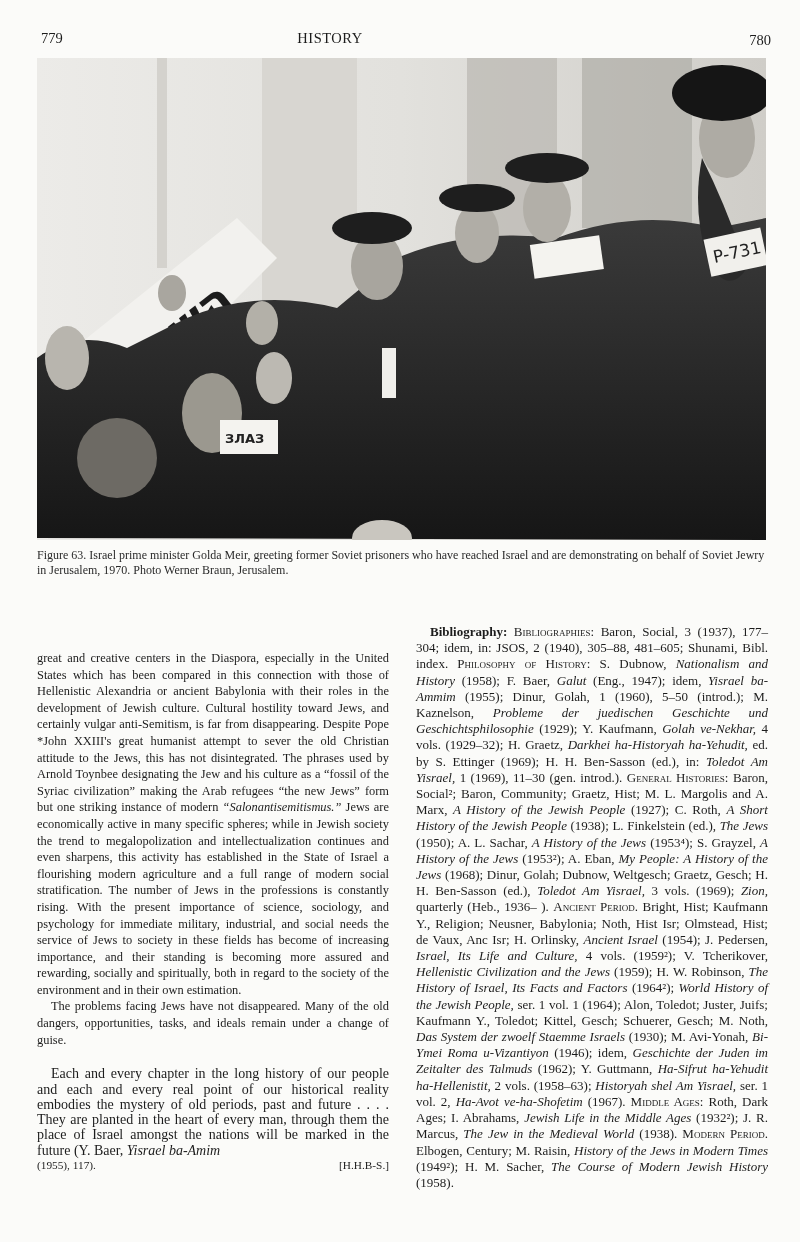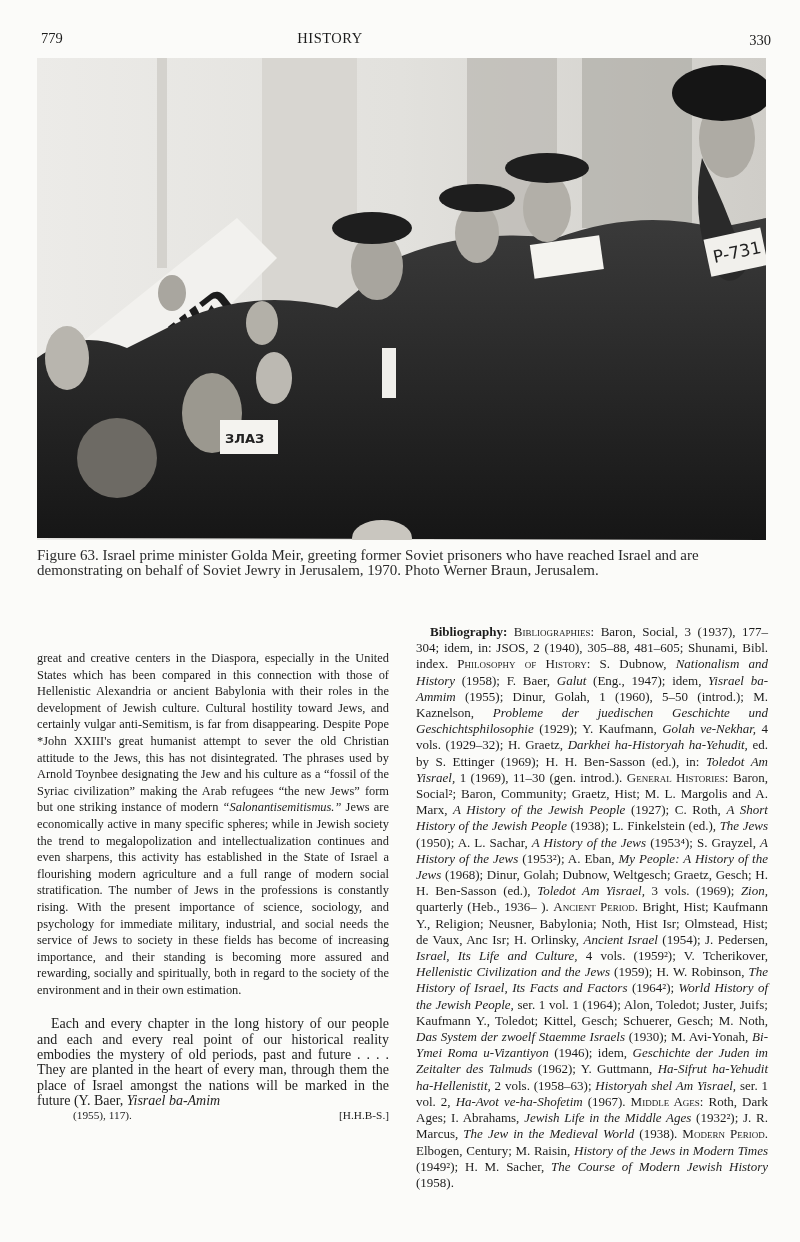--- a/index.html
+++ b/index.html
@@ -8,41 +8,41 @@
       font-family:"Liberation Serif", "DejaVu Serif", serif; color:#1c1c1c;
     }
     .running-head { position:absolute; top:30px; left:4px; width:800px; height:20px; font-size:14.5px; }
     .running-head .pl { position:absolute; left:37px; top:0; }
     .running-head .title { position:absolute; left:0; width:652px; text-align:center; top:0; letter-spacing:0.5px; }
     .running-head .pr { position:absolute; right:33px; top:2px; }
 
     .photo { position:absolute; left:37px; top:58px; width:729px; height:482px; background:#e7e6e2; overflow:hidden; }
     .photo svg { display:block; }
 
-    .caption { position:absolute; left:37px; top:548px; width:735px; font-size:15px; line-height:15px; color:#2a2a2a; }
+    .caption { position:absolute; left:37px; top:548px; width:735px; font-size:12px; line-height:15px; color:#2a2a2a; }
 
     .col { position:absolute; font-size:12.4px; line-height:16.6px; text-align:justify; }
     .col-left { left:37px; top:650px; width:352px; }
     .col-right { left:416px; top:624px; width:352px; font-size:13px; line-height:16.2px; }
     .col p { margin:0; }
     .indent { text-indent:14px; }
     .quote { margin-top:18px !important; font-size:14px; line-height:15.3px; text-indent:14px; }
     .sig-row { display:flex; justify-content:space-between; }
     .sc { font-variant:small-caps; }
     .b { font-weight:bold; }
     i { font-style:italic; }
     .further { margin-top:3px !important; text-indent:14px; }
   </style>
 </head>
 <body>
 
 <div class="running-head">
   <span class="pl">779</span>
   <span class="title">HISTORY</span>
-  <span class="pr">330</span>
+  <span class="pr">780</span>
 </div>
 
 <div class="photo" title="Black-and-white photograph: Golda Meir shaking hands with former Soviet prisoners wearing numbered prisoner badges, Hebrew banner in background">
   <svg width="729" height="482" viewBox="0 0 729 482">
     <defs>
       <linearGradient id="sky" x1="0" y1="0" x2="1" y2="0">
         <stop offset="0" stop-color="#ecebe8"></stop>
         <stop offset="0.5" stop-color="#e2e1dd"></stop>
         <stop offset="1" stop-color="#cfcdc8"></stop>
       </linearGradient>
@@ -99,22 +99,23 @@
     </g>
 
     <ellipse cx="345" cy="480" rx="30" ry="18" fill="#c9c6bf"></ellipse>
   </svg>
 </div>
 
 <div class="caption">Figure 63.  Israel prime minister Golda Meir, greeting former Soviet prisoners who have reached Israel and are demonstrating on behalf of Soviet Jewry in Jerusalem, 1970. Photo Werner Braun, Jerusalem.</div>
 
 <div class="col col-left">
   <p><span>great and creative centers in the Diaspora, especially in the United States which has been compared in this connection with those of Hellenistic Alexandria or ancient Babylonia with their roles in the development of Jewish culture. Cultural hostility toward Jews, and certainly vulgar anti-Semitism, is far from disappearing. Despite Pope *John XXIII's great humanist attempt to sever the old Christian attitude to the Jews, this has not disintegrated. The phrases used by Arnold Toynbee designating the Jew and his culture as a “fossil of the Syriac civilization” making the Arab refugees “the new Jews” form but one striking instance of modern </span><i>“Salonantisemitismus.”</i><span> Jews are economically active in many specific spheres; while in Jewish society the trend to megalopolization and intellectualization continues and even sharpens, this activity has established in the State of Israel a flourishing modern agriculture and a full range of modern social stratification. The number of Jews in the professions is constantly rising. With the present importance of science, sociology, and psychology for immediate military, industrial, and social needs the service of Jews to society in these fields has become of increasing importance, and their standing is becoming more assured and rewarding, socially and spiritually, both in regard to the society of the environment and in their own estimation.</span></p>
+  <p class="indent">The problems facing Jews have not disappeared. Many of the old dangers, opportunities, tasks, and ideals remain under a change of guise.</p>
   <p class="quote"><span>Each and every chapter in the long history of our people and each and every real point of our historical reality embodies the mystery of old periods, past and future . . . . They are planted in the heart of every man, through them the place of Israel amongst the nations will be marked in the future (Y. Baer, </span><i>Yisrael ba-Amim</i></p>
-  <p class="sig-row" style="font-size:11.3px;line-height:15.3px;margin-left:36px;">
+  <p class="sig-row" style="font-size:11.3px;line-height:15.3px;">
     <span> (1955), 117).</span>
     <span>[H.H.B-S.]</span>
   </p>
 </div>
 
 <div class="col col-right">
   <p class="indent"><span class="b">Bibliography:</span> <span class="sc">Bibliographies</span><span>: Baron, Social, 3 (1937), 177–304; idem, in: JSOS, 2 (1940), 305–88, 481–605; Shunami, Bibl. index. </span><span class="sc">Philosophy of History</span><span>: S. Dubnow, </span><i>Nationalism and History</i><span> (1958); F. Baer, </span><i>Galut</i><span> (Eng., 1947); idem, </span><i>Yisrael ba-Ammim</i><span> (1955); Dinur, Golah, 1 (1960), 5–50 (introd.); M. Kaznelson, </span><i>Probleme der juedischen Geschichte und Geschichtsphilosophie</i><span> (1929); Y. Kaufmann, </span><i>Golah ve-Nekhar,</i><span> 4 vols. (1929–32); H. Graetz, </span><i>Darkhei ha-Historyah ha-Yehudit,</i><span> ed. by S. Ettinger (1969); H. H. Ben-Sasson (ed.), in: </span><i>Toledot Am Yisrael,</i><span> 1 (1969), 11–30 (gen. introd.). </span><span class="sc">General Histories</span><span>: Baron, Social²; Baron, Community; Graetz, Hist; M. L. Margolis and A. Marx, </span><i>A History of the Jewish People</i><span> (1927); C. Roth, </span><i>A Short History of the Jewish People</i><span> (1938); L. Finkelstein (ed.), </span><i>The Jews</i><span> (1950); A. L. Sachar, </span><i>A History of the Jews</i><span> (1953⁴); S. Grayzel, </span><i>A History of the Jews</i><span> (1953²); A. Eban, </span><i>My People: A History of the Jews</i><span> (1968); Dinur, Golah; Dubnow, Weltgesch; Graetz, Gesch; H. H. Ben-Sasson (ed.), </span><i>Toledot Am Yisrael,</i><span> 3 vols. (1969); </span><i>Zion,</i><span> quarterly (Heb., 1936– ). </span><span class="sc">Ancient Period</span><span>. Bright, Hist; Kaufmann Y., Religion; Neusner, Babylonia; Noth, Hist Isr; Olmstead, Hist; de Vaux, Anc Isr; H. Orlinsky, </span><i>Ancient Israel</i><span> (1954); J. Pedersen, </span><i>Israel, Its Life and Culture,</i><span> 4 vols. (1959²); V. Tcherikover, </span><i>Hellenistic Civilization and the Jews</i><span> (1959); H. W. Robinson, </span><i>The History of Israel, Its Facts and Factors</i><span> (1964²); </span><i>World History of the Jewish People,</i><span> ser. 1 vol. 1 (1964); Alon, Toledot; Juster, Juifs; Kaufmann Y., Toledot; Kittel, Gesch; Schuerer, Gesch; M. Noth, </span><i>Das System der zwoelf Staemme Israels</i><span> (1930); M. Avi-Yonah, </span><i>Bi-Ymei Roma u-Vizantiyon</i><span> (1946); idem, </span><i>Geschichte der Juden im Zeitalter des Talmuds</i><span> (1962); Y. Guttmann, </span><i>Ha-Sifrut ha-Yehudit ha-Hellenistit,</i><span> 2 vols. (1958–63); </span><i>Historyah shel Am Yisrael,</i><span> ser. 1 vol. 2, </span><i>Ha-Avot ve-ha-Shofetim</i><span> (1967). </span><span class="sc">Middle Ages</span><span>: Roth, Dark Ages; I. Abrahams, </span><i>Jewish Life in the Middle Ages</i><span> (1932²); J. R. Marcus, </span><i>The Jew in the Medieval World</i><span> (1938). </span><span class="sc">Modern Period</span><span>. Elbogen, Century; M. Raisin, </span><i>History of the Jews in Modern Times</i><span> (1949²); H. M. Sacher, </span><i>The Course of Modern Jewish History</i><span> (1958).</span></p>
 </div>
 
 </body></html>

